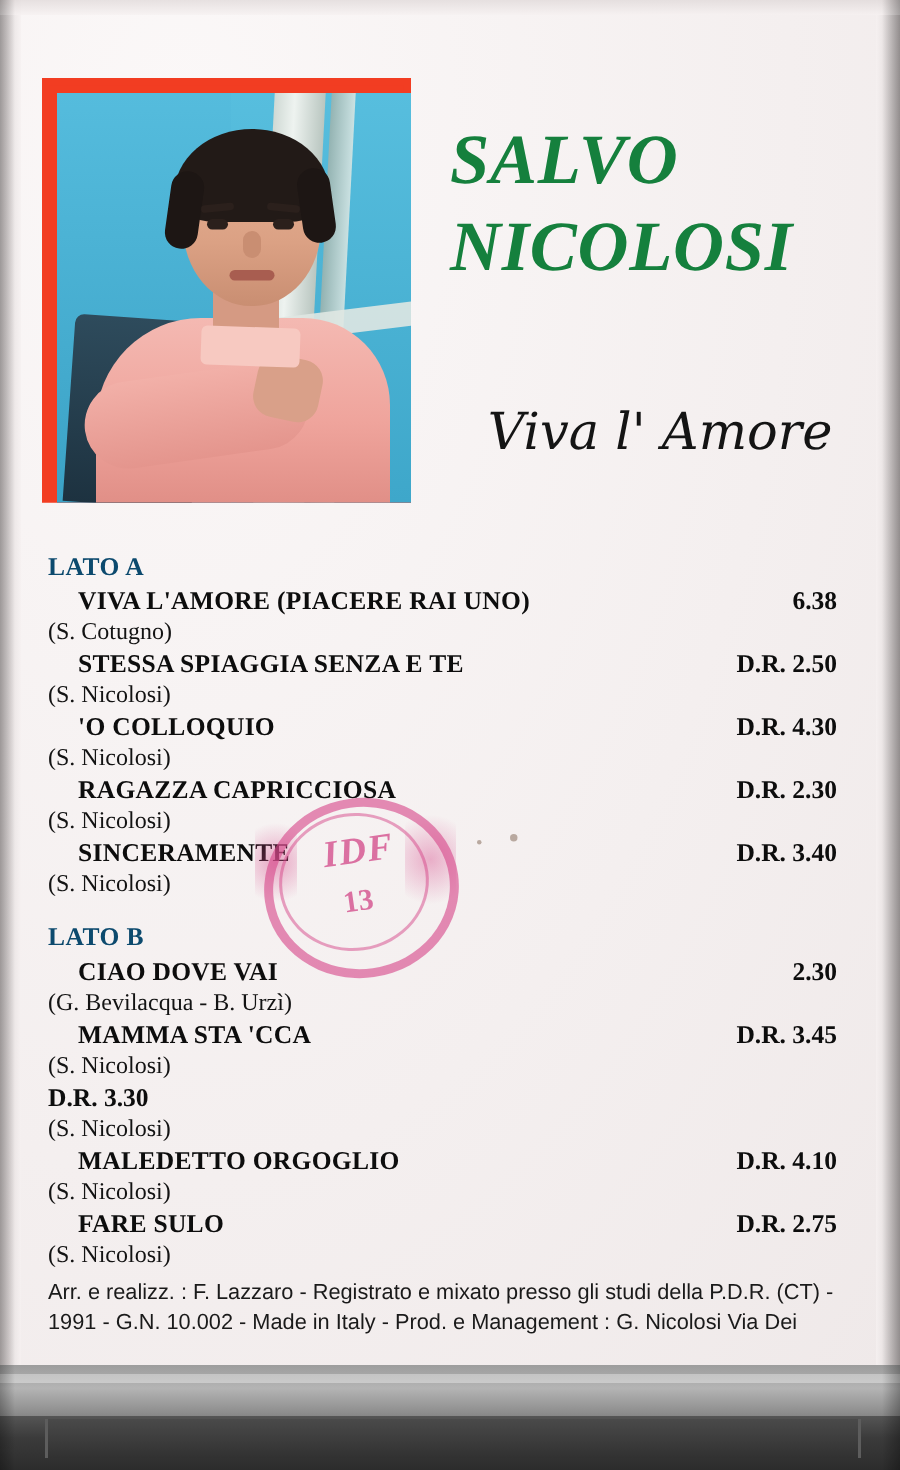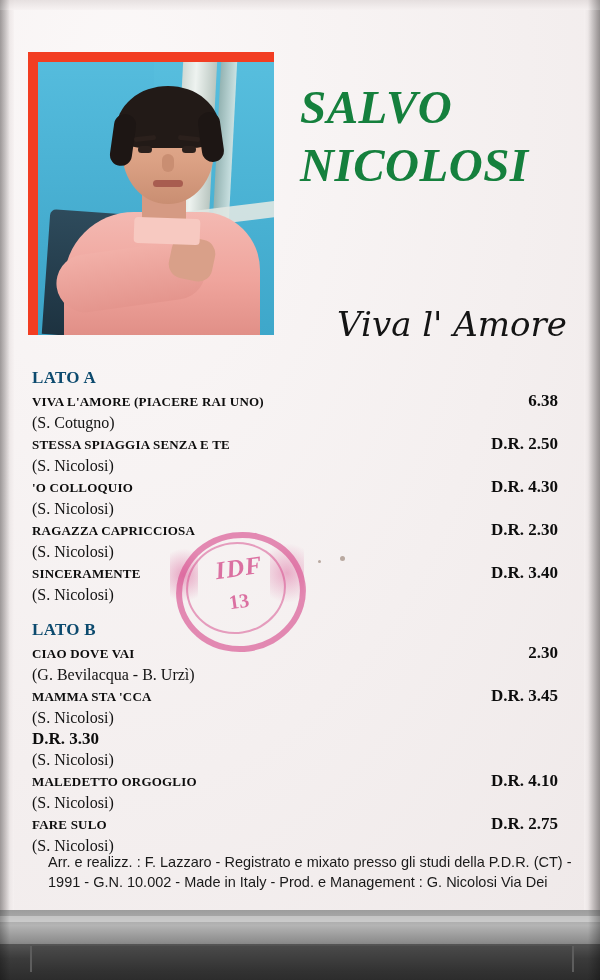--- a/index.html
+++ b/index.html
@@ -167,29 +167,28 @@
     font-family: "Liberation Serif", serif;
     font-weight: bold;
     font-style: italic;
     font-size: 47px;
     line-height: 58px;
     color: #15803d;
     letter-spacing: 0.5px;
   }
   .album {
     position: absolute;
-    left: 312px;
+    left: 300px;
     top: 268px;
     width: 280px;
     font-family: "DejaVu Serif", serif;
     font-style: italic;
     font-size: 34px;
     color: #141414;
     text-align: center;
-    margin-top: 36px;
   }
 
   
   .tracks {
     position: absolute;
     left: 32px;
     top: 368px;
     width: 536px;
   }
   .side-label {
@@ -205,24 +204,25 @@
     margin-bottom: 0px;
   }
   .track-row {
     display: flex;
     justify-content: space-between;
     align-items: baseline;
   }
   .track-title {
     font-family: "Liberation Serif", serif;
     font-weight: bold;
-    font-size: 13px;
+    font-size: 17px;
     line-height: 23px;
     color: #0d0d0d;
     letter-spacing: 0.2px;
+    margin-left: 20px;
   }
   .track-time {
     font-family: "Liberation Serif", serif;
     font-weight: bold;
     font-size: 17px;
     line-height: 23px;
     color: #0d0d0d;
     white-space: nowrap;
     padding-right: 10px;
   }
@@ -288,21 +288,21 @@
     background: radial-gradient(circle, rgba(214,72,138,.45) 0%, rgba(214,72,138,0) 70%);
   }
   .stamp-blot2 {
     position:absolute; right:2px; top:6px; width:34px; height:78px;
     background: radial-gradient(circle, rgba(214,72,138,.4) 0%, rgba(214,72,138,0) 70%);
   }
 
   
   .credits {
     position: absolute;
-    left: 48px;
+    left: 32px;
     top: 852px;
     width: 544px;
     font-family: "Liberation Sans", sans-serif;
     font-size: 14.5px;
     line-height: 20px;
     color: #1a1a1a;
   }
 
   
   .shelf {

